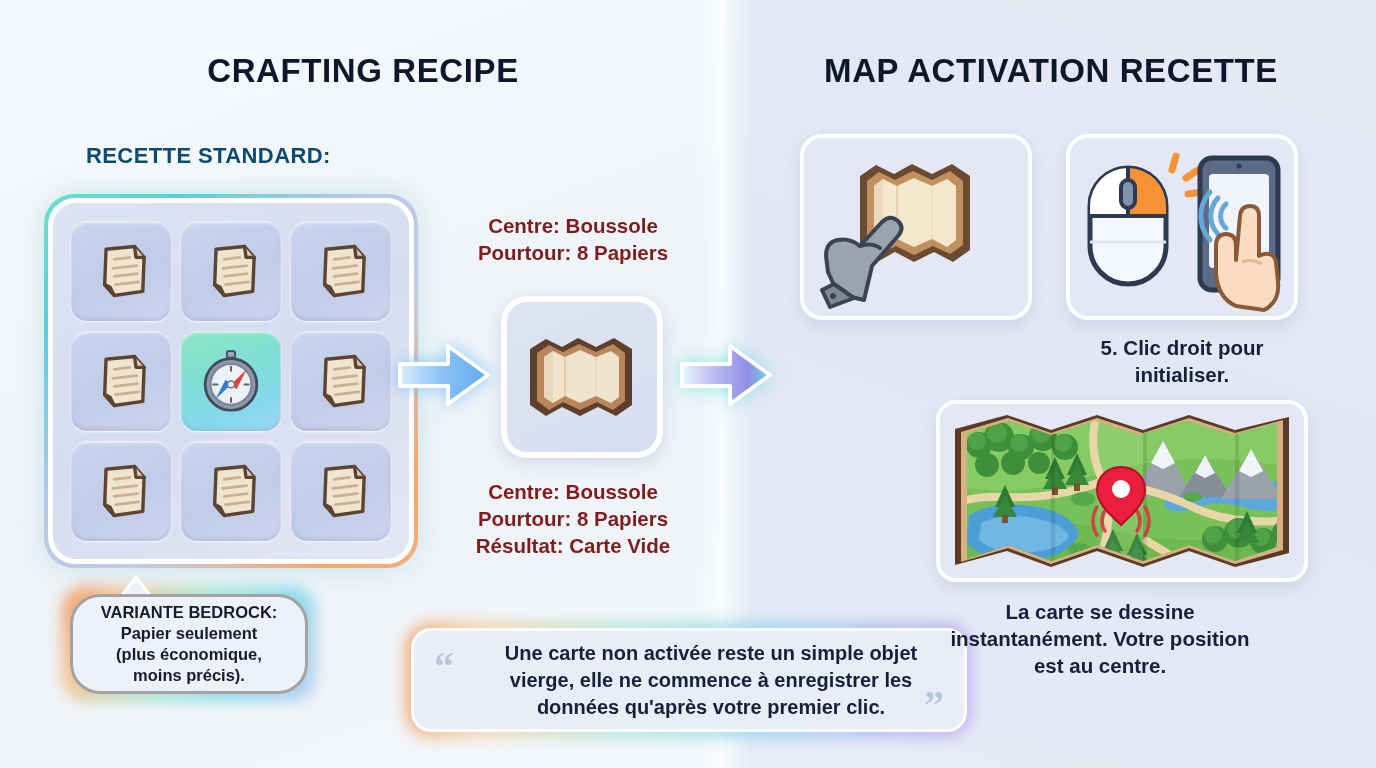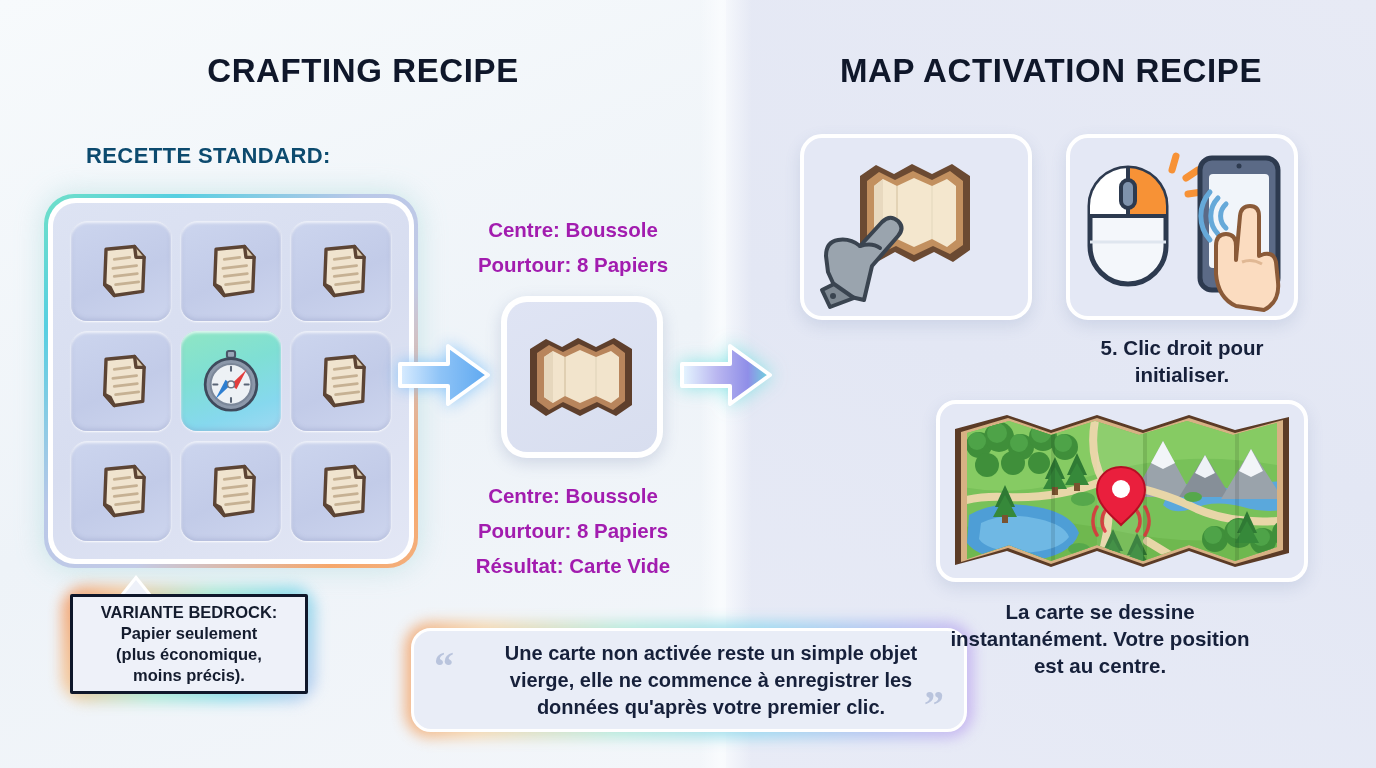--- a/index.html
+++ b/index.html
@@ -111,46 +111,46 @@
     width: 100%; height: 100%; border-radius: 20px;
     background: linear-gradient(155deg, #dfe4f4 0%, #d8deef 100%);
     display: flex; align-items: center; justify-content: center;
   }
   #map-card svg { width: 80%; height: 80%; }
 
   
   .centered-note {
     position: absolute;
     text-align: center;
-    color: #a21caf;
+    color: #7f1d1d;
     font-size: 20.5px;
     font-weight: 700;
-    line-height: 35px;
+    line-height: 27px;
     white-space: pre-line;
   }
   #note-top    { left: 433px; top: 212px; width: 280px; }
   #note-bottom { left: 433px; top: 478px; width: 280px; }
 
   
   #bedrock {
     position: absolute; left: 70px; top: 594px;
     width: 238px; height: 100px;
   }
   #bedrock .glow {
     position: absolute; inset: -8px;
     border-radius: 24px;
     background: linear-gradient(120deg, #f28b50 0%, #f5c08a 20%, #9fe7cf 48%, #7fd9e8 72%, #b8c7ef 100%);
     filter: blur(7px);
     opacity: .85;
   }
   #bedrock .bubble {
     position: absolute; inset: 0;
-    border-radius: 2px;
+    border-radius: 30px;
     background: #eef1f9;
-    border: 3px solid #0f172a;
+    border: 3px solid #a3a3a3;
     display: flex; align-items: center; justify-content: center;
     text-align: center;
   }
   #bedrock .bubble span {
     font-size: 16.5px; line-height: 21px; color: #141c2e;
     font-weight: 700; white-space: pre-line;
   }
   #bedrock .tail {
     position: absolute; left: 50px; top: -19px;
     width: 0; height: 0;
@@ -231,21 +231,21 @@
 <body>
 
 <div id="stage">
 
   <div class="bg-left"></div>
   <div class="bg-right"></div>
   <div class="bg-seam"></div>
 
   <div class="panel-title" id="title-left">CRAFTING RECIPE</div>
 
-  <div class="panel-title" id="title-right">MAP ACTIVATION RECIPE</div>
+  <div class="panel-title" id="title-right">MAP ACTIVATION RECETTE</div>
 
   <div class="section-head">RECETTE STANDARD:</div>
 
   <div id="grid-wrap">
     <div id="grid-inner">
       <div id="grid">
 
         <div class="cell">
           <svg viewBox="0 0 100 100">
             <g stroke="#5c4434" stroke-width="5" stroke-linejoin="round" stroke-linecap="round">

